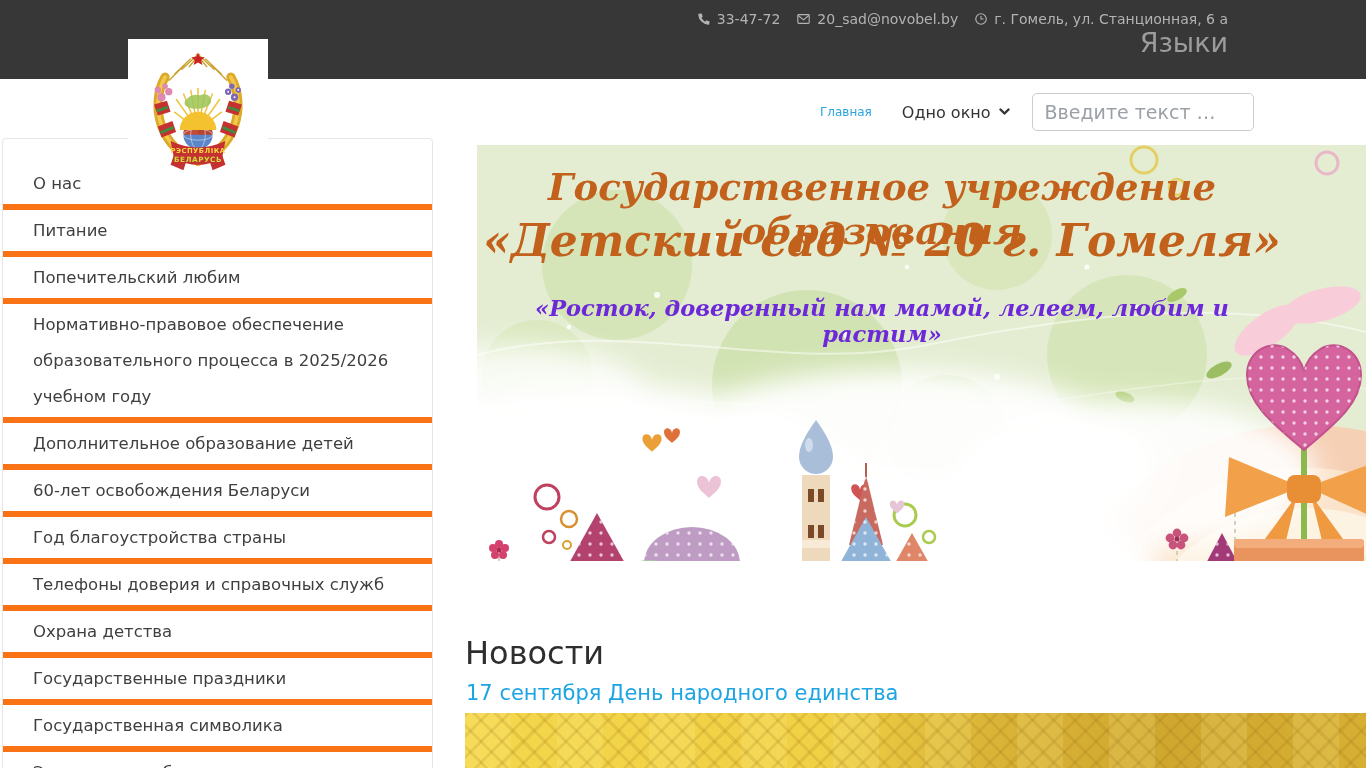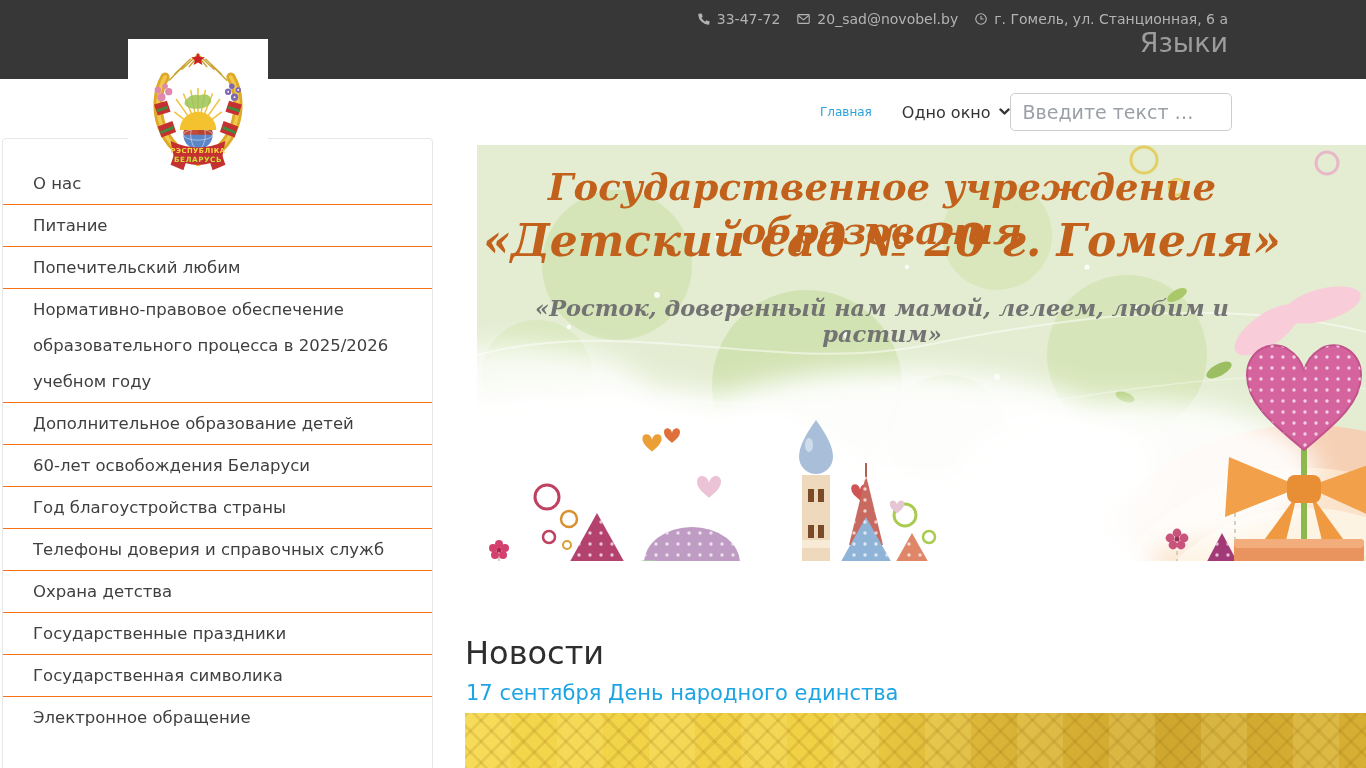--- a/index.html
+++ b/index.html
@@ -12,44 +12,44 @@
            color:#b3b3b3;font-size:14px;white-space:nowrap;}
   .contact .ci{display:flex;align-items:center;gap:6px;}
   .contact svg{display:block;}
   .langs{position:absolute;top:28px;right:138px;color:#9c9c9c;font-size:27px;line-height:1.1;}
 
   
   .main-header{position:absolute;left:0;top:79px;width:1366px;height:66px;background:#fff;}
   .nav{position:absolute;left:820px;top:0;height:66px;display:flex;align-items:center;}
   .nav-home{color:#2aa3dd;font-size:12px;text-decoration:none;margin-right:30px;cursor:pointer;}
   .nav-ow{color:#333;font-size:16px;display:flex;align-items:center;gap:8px;cursor:pointer;}
-  .search{width:222px;height:38px;box-sizing:border-box;border:1px solid #c9ced3;
+  .search{margin-left:22px;width:222px;height:38px;box-sizing:border-box;border:1px solid #c9ced3;
           border-radius:5px;padding:0 12px;font-size:19px;color:#444;outline:none;
           font-family:"DejaVu Sans","Liberation Sans",sans-serif;}
   .search::placeholder{color:#9aa0a6;}
 
   
   .logo{position:absolute;left:128px;top:39px;width:140px;height:141px;background:#fff;z-index:6;
         display:flex;align-items:center;justify-content:center;}
 
   
   .sidebar{position:absolute;left:2px;top:138px;width:431px;height:700px;background:#fff;
            border:1px solid #e6e6e6;border-radius:4px;box-sizing:border-box;z-index:2;}
   .sidebar ul{list-style:none;margin:0;padding:24px 0 0 0;}
   .sidebar li{padding:2.5px 28px 2.5px 30px;font-size:16.5px;line-height:36px;color:#3f3f3f;cursor:pointer;}
-  .sidebar li + li{border-top:1px solid #f97316;}
+  .sidebar li + li{border-top:6px solid #f97316;}
 
   
   .banner{position:absolute;left:477px;top:145px;width:901px;height:416px;overflow:hidden;background:#e4edd2;}
   .banner svg{position:absolute;left:0;top:0;}
   .bt{position:absolute;left:0;width:810px;text-align:center;
       font-family:"DejaVu Serif","Liberation Serif",serif;font-style:italic;font-weight:bold;}
   .bt1{top:20px;font-size:37px;color:#c2611c;}
   .bt2{top:70px;font-size:44px;color:#c2611c;}
-  .slogan{top:150px;font-size:22.5px;color:#737373;}
+  .slogan{top:150px;font-size:22.5px;color:#6d28d9;}
   .news-heading{position:absolute;left:465px;top:634px;margin:0;font-size:32px;font-weight:400;color:#2e2e2e;}
   .news-link{position:absolute;left:466px;top:681px;font-size:21px;color:#1ca4e3;text-decoration:none;cursor:pointer;}
   .gold{position:absolute;left:465px;top:713px;width:901px;height:57px;
         background:
           repeating-linear-gradient(45deg, rgba(150,108,15,.16) 0 3px, transparent 3px 15px),
           repeating-linear-gradient(135deg, rgba(150,108,15,.16) 0 3px, transparent 3px 15px),
           repeating-linear-gradient(90deg, rgba(255,240,150,.18) 0 46px, transparent 46px 92px),
           linear-gradient(100deg,#f4d74c 0%,#f0d045 40%,#dab437 58%,#cfa72f 78%,#d6af33 100%);}
 </style>
 </head>

